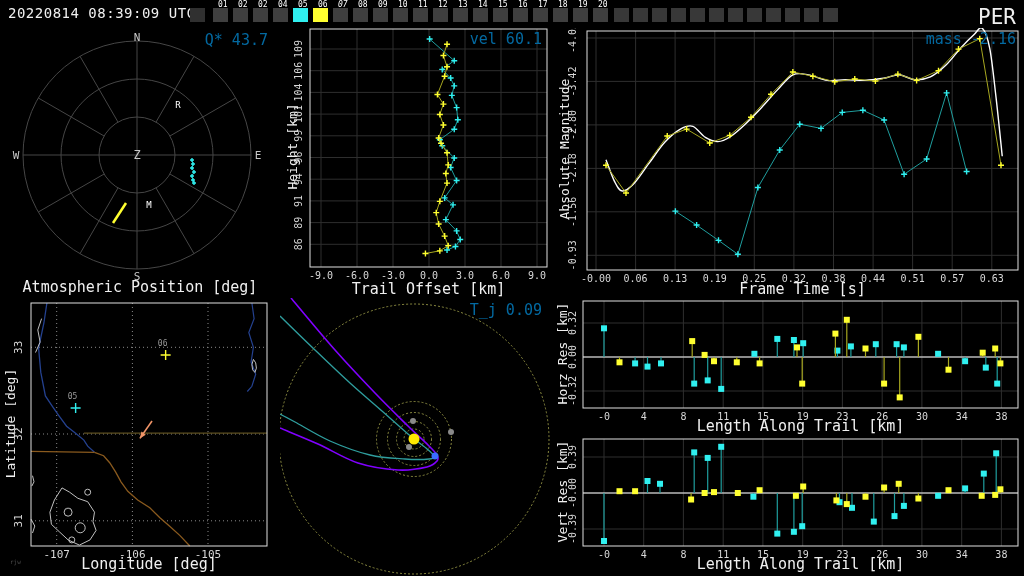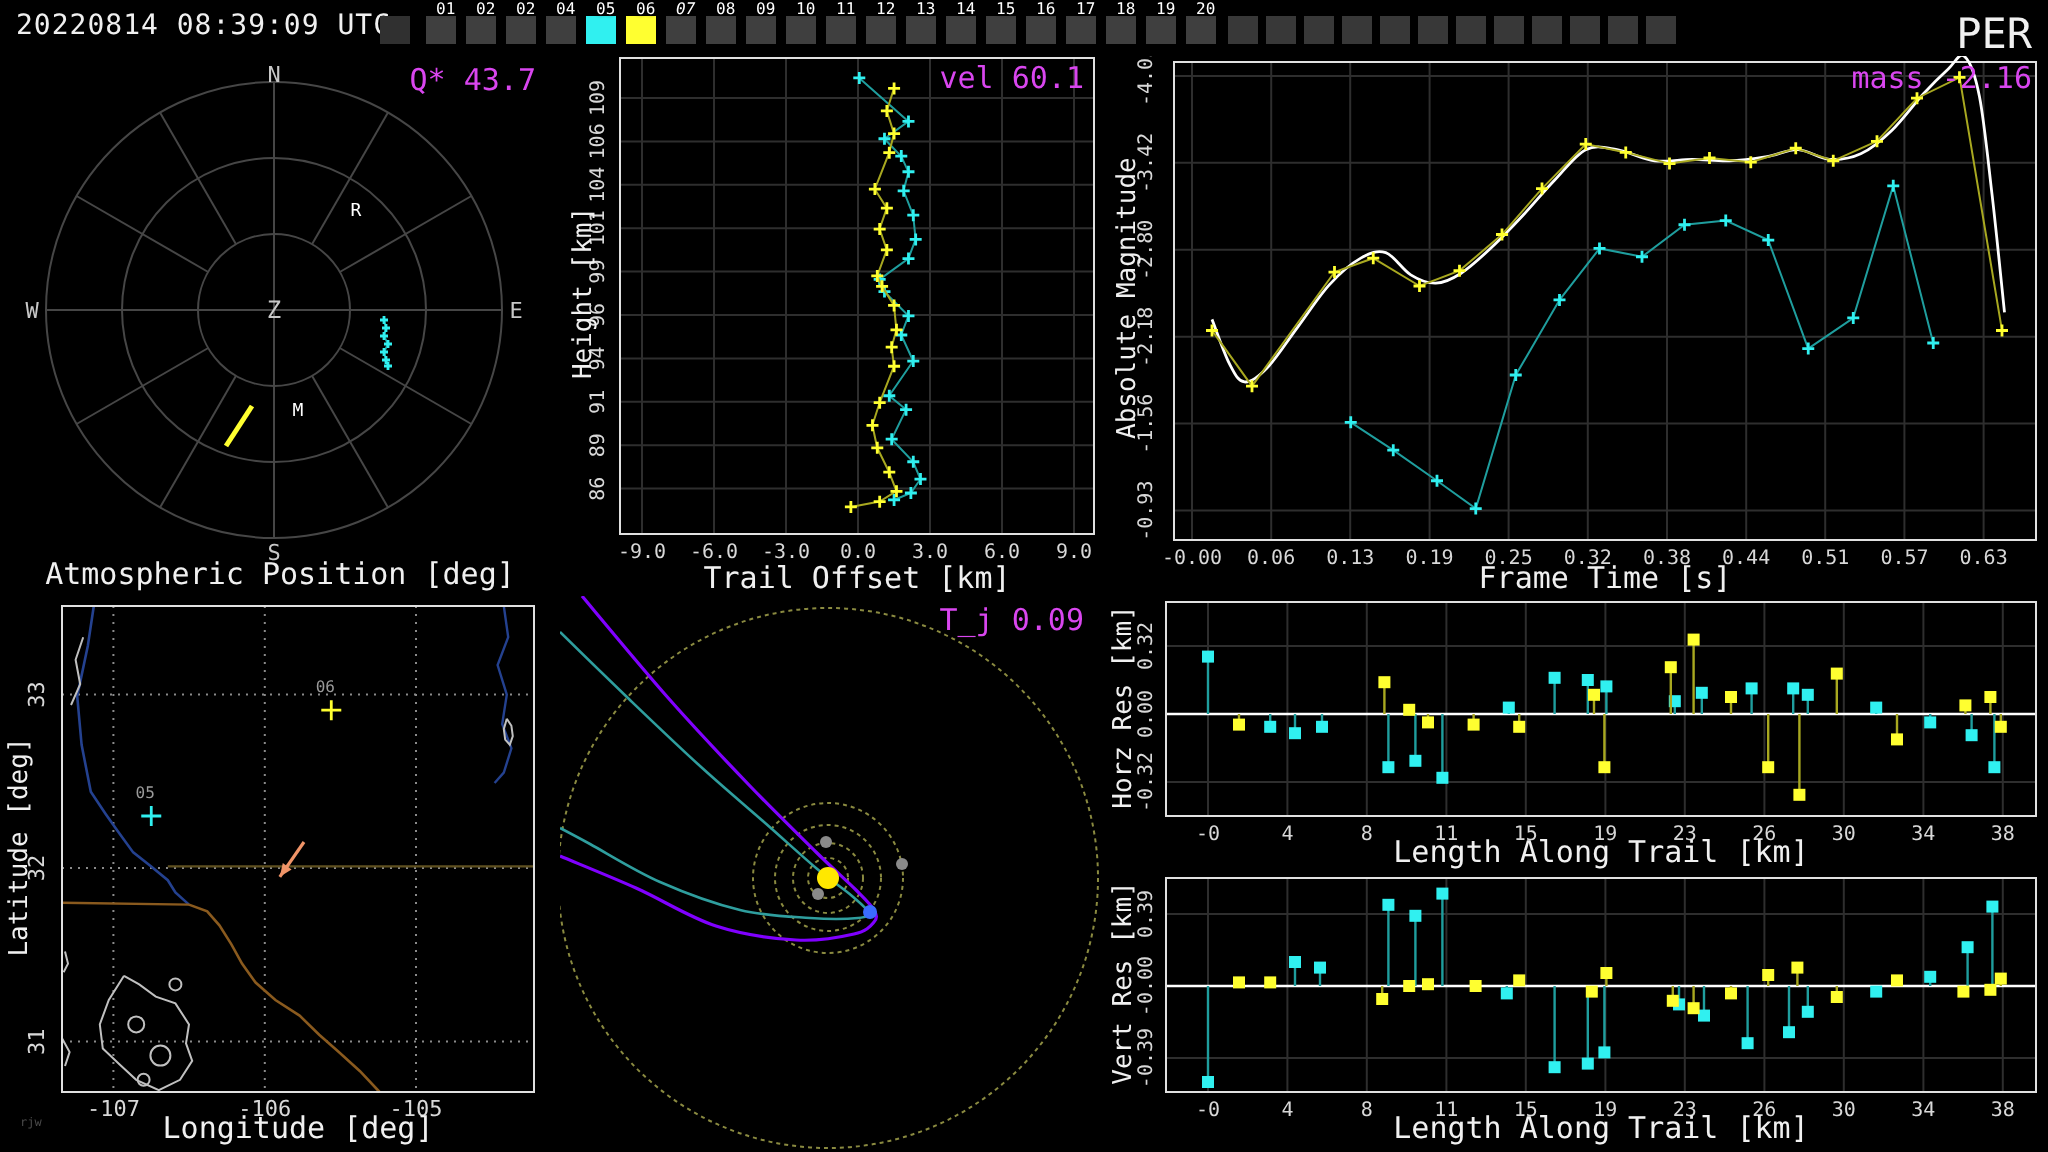--- a/index.html
+++ b/index.html
@@ -2,21 +2,21 @@
 <html><head>
 <meta charset="utf-8">
 <style>
   html,body{margin:0;padding:0;background:#000;}
   #app{position:relative;width:1024px;height:576px;background:#000;overflow:hidden;
        font-family:"DejaVu Sans Mono","Liberation Mono",monospace;color:#fff;}
   svg.panel{position:absolute;display:block;}
   .abs{position:absolute;white-space:pre;}
   #clock{left:8px;top:5px;font-size:14px;letter-spacing:0.5px;color:#f0f0f0;}
   #shower{right:8px;top:5px;font-size:21px;color:#f0f0f0;}
-  .title{font-size:15px;color:#d946ef;text-align:right;}
+  .title{font-size:15px;color:#0369a1;text-align:right;}
   .xlabel{font-size:15px;color:#f0f0f0;text-align:center;}
   .ylabel{font-size:13px;color:#f0f0f0;text-align:center;transform:rotate(-90deg);}
   .stbox{position:absolute;width:15px;height:14px;}
   .stlabel{position:absolute;font-size:8px;line-height:8px;color:#fff;text-shadow:0 0 2px #000;}
   #watermark{left:10px;top:558px;font-size:6px;color:#4a4a4a;}
 </style>
 </head>
 <body>
 
 <div id="app">

